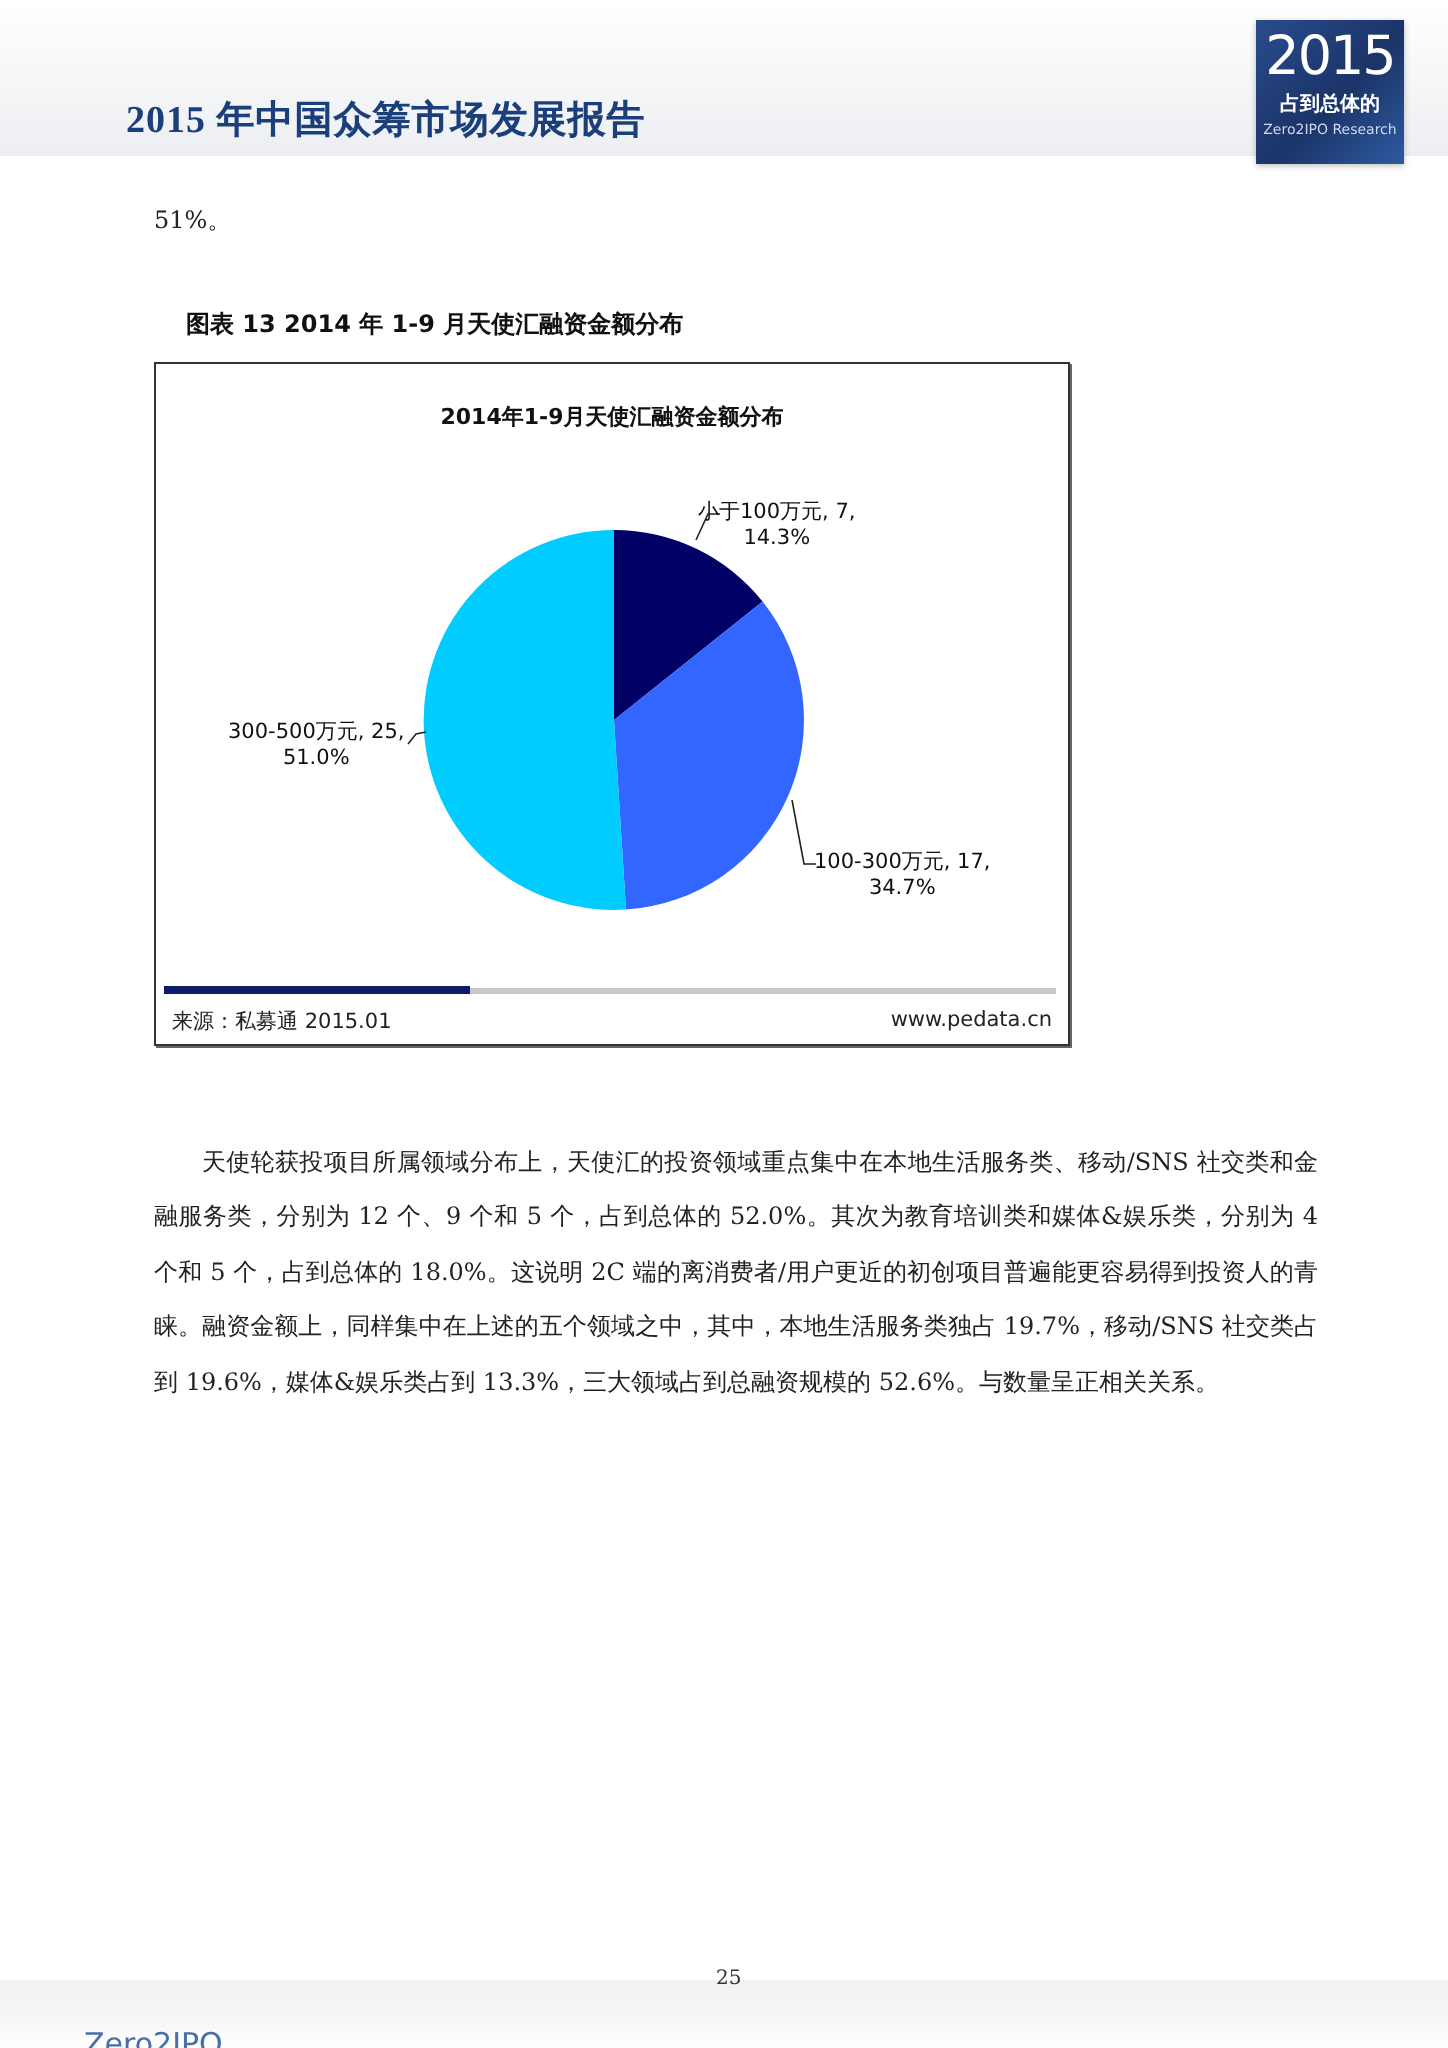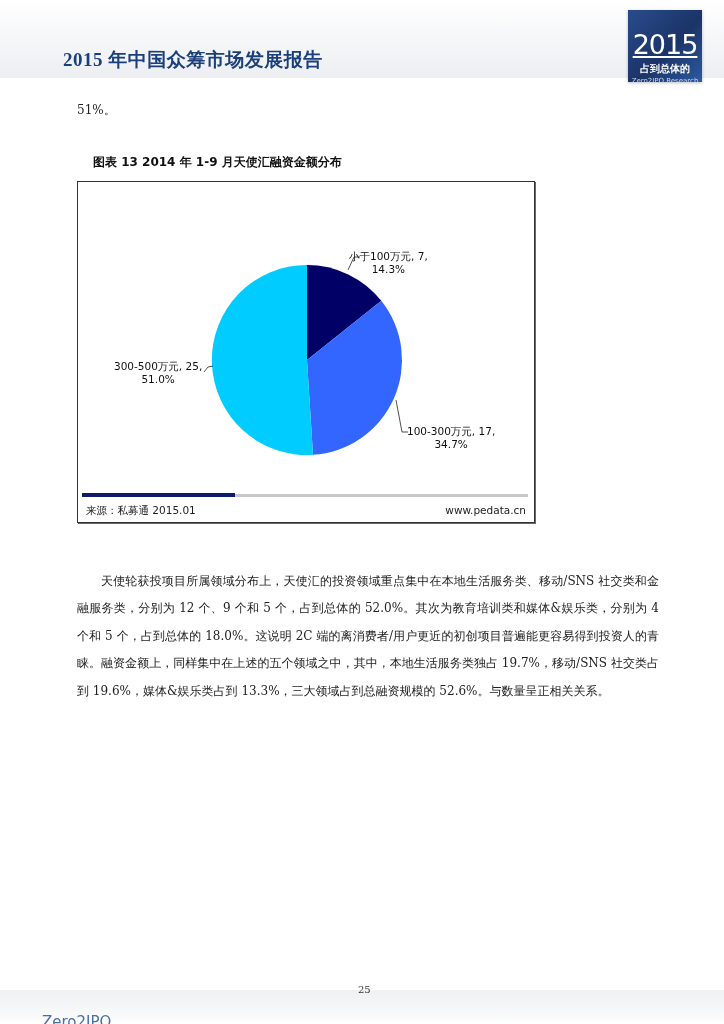--- a/index.html
+++ b/index.html
@@ -18,21 +18,21 @@
     font-family: Liberation Serif, serif;
     font-weight: bold; font-size: 19px; color: #1b3f7a; letter-spacing: 0.5px;
   }
   .logo-box {
     position: absolute; left: 628px; top: 10px; width: 74px; height: 72px;
     background: linear-gradient(135deg, #2a4b8c 0%, #1b3468 55%, #2d5aa0 100%);
     box-shadow: 0 1px 3px rgba(0,0,0,0.25);
     color: #fff; text-align: center;
     font-family: "DejaVu Sans", "Liberation Sans", sans-serif;
   }
-  .logo-year { font-size: 27px; font-weight: normal; line-height: 30px; margin-top: 20px; letter-spacing: -1px; text-decoration: underline; }
+  .logo-year { font-size: 27px; font-weight: normal; line-height: 30px; margin-top: 4px; letter-spacing: -1px; }
   .logo-cn { font-size: 10px; font-weight: bold; line-height: 14px; margin-top: 2px; }
   .logo-en { font-size: 7px; line-height: 10px; color: #cfd9ee; }
 
   .para-tail {
     position: absolute; left: 77px; top: 102px; font-size: 12px; color: #222;
   }
   .figure-caption {
     position: absolute; left: 77px; top: 154px;
     font-family: "DejaVu Sans", "Liberation Sans", sans-serif;
     font-weight: bold; font-size: 12px; color: #111; padding-left: 16px;
@@ -92,20 +92,21 @@
 <div class="logo-box">
   <div class="logo-year">2015</div>
   <div class="logo-cn">占到总体的</div>
   <div class="logo-en">Zero2IPO Research</div>
 </div>
 
 <div class="para-tail">51%。</div>
 <div class="figure-caption">图表 13 2014 年 1-9 月天使汇融资金额分布</div>
 
 <div class="chart-box">
+  <div class="chart-title">2014年1-9月天使汇融资金额分布</div>
 
   <svg class="pie-svg" width="456" height="340" viewBox="0 0 456 340">
 
     <path d="M229,178 L229,83 A95,95 0 0,1 303.3,118.8 Z" fill="#000066"></path>
     <path d="M229,178 L303.3,118.8 A95,95 0 0,1 235,272.8 Z" fill="#3366ff"></path>
     <path d="M229,178 L235,272.8 A95,95 0 1,1 229,83 Z" fill="#00ccff"></path>
 
     <polyline points="270,88 276,75 282,75" fill="none" stroke="#222" stroke-width="0.8"></polyline>
     <polyline points="318,218 324,250 330,250" fill="none" stroke="#222" stroke-width="0.8"></polyline>
     <polyline points="126,190 130,185 135,184" fill="none" stroke="#222" stroke-width="0.8"></polyline>

